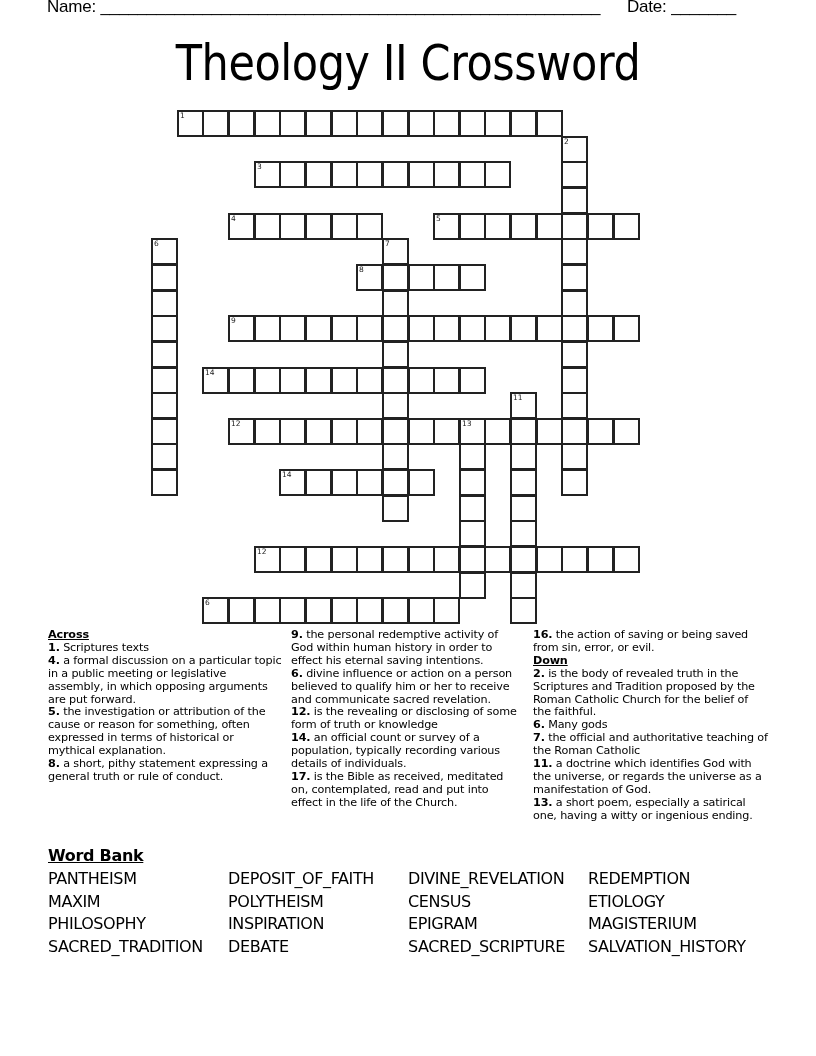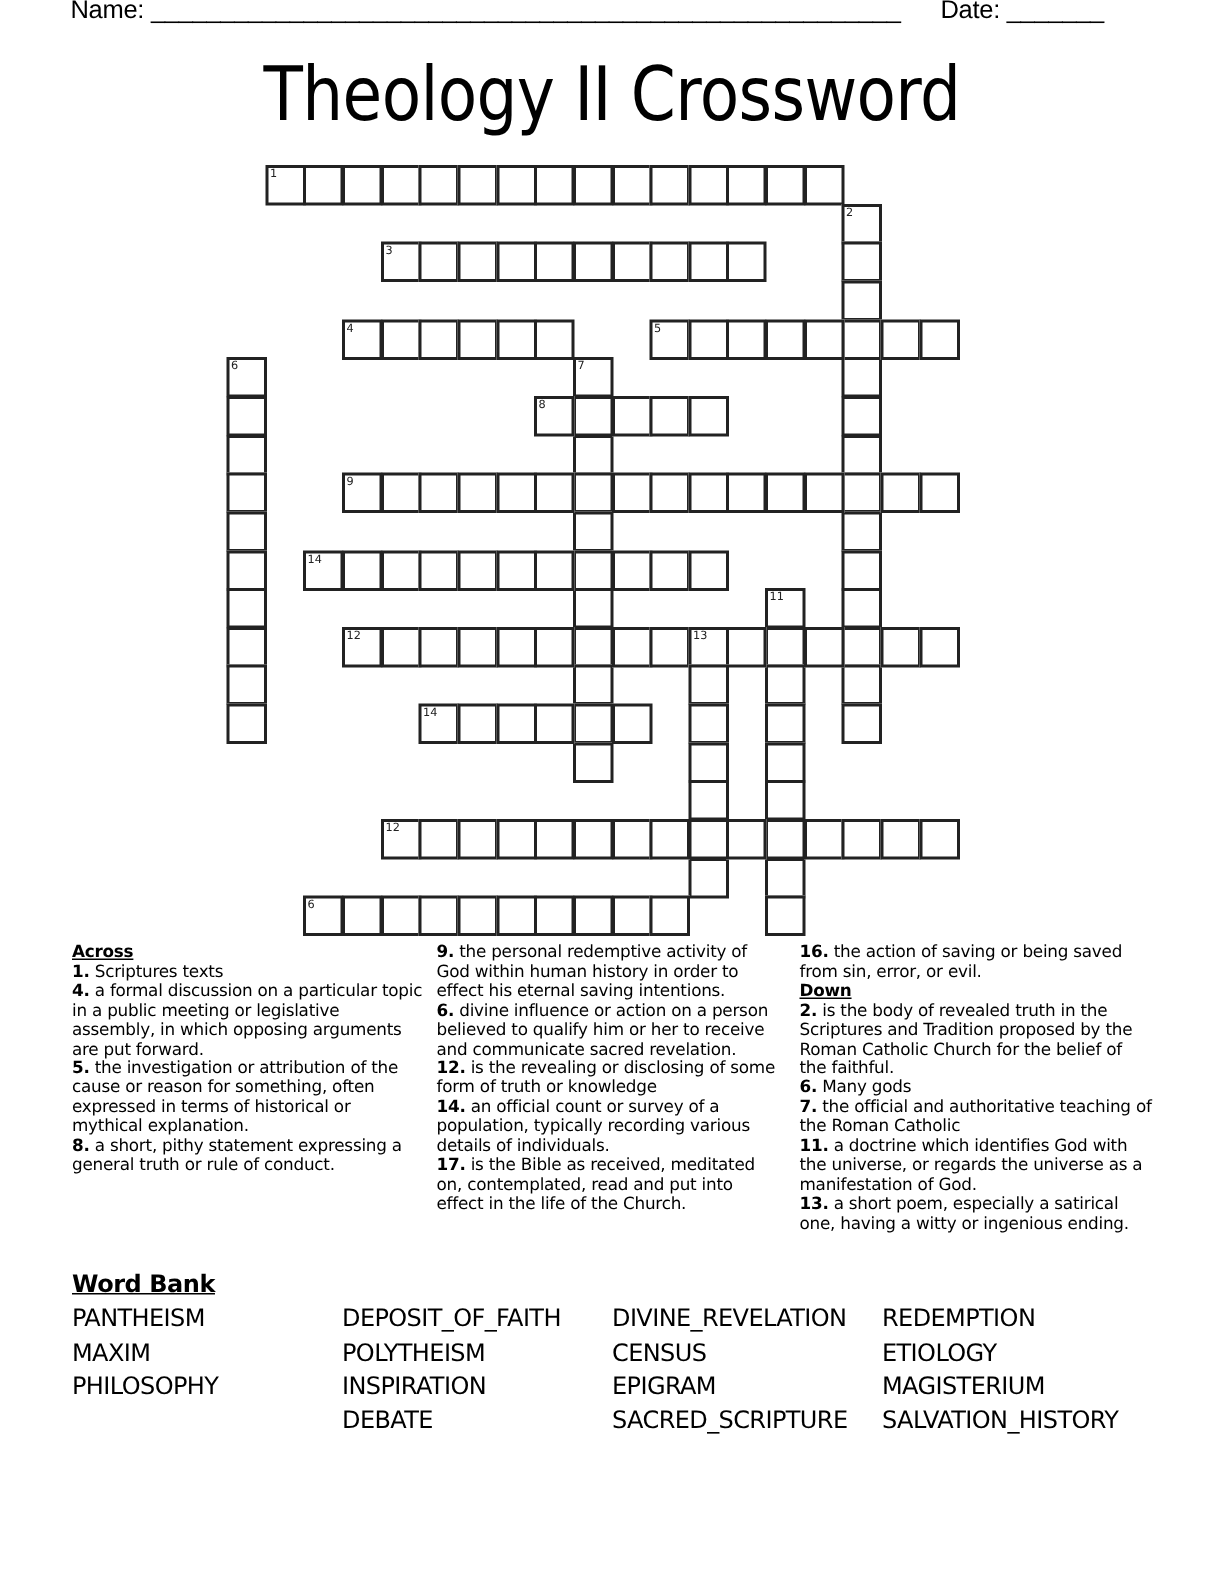--- a/index.html
+++ b/index.html
@@ -241,20 +241,21 @@
   <span class="clue"><b>7.</b><span> the official and authoritative teaching of the Roman Catholic</span></span>
   <span class="clue"><b>11.</b><span> a doctrine which identifies God with the universe, or regards the universe as a manifestation of God.</span></span>
   <span class="clue"><b>13.</b><span> a short poem, especially a satirical one, having a witty or ingenious ending.</span></span>
 </div>
 
 <div class="wb-title">Word Bank</div>
 <div class="wb" style="left:48px;">
   <span>PANTHEISM</span>
   <span>MAXIM</span>
   <span>PHILOSOPHY</span>
+  <span>SACRED_TRADITION</span>
 </div>
 <div class="wb" style="left:228px;">
   <span>DEPOSIT_OF_FAITH</span>
   <span>POLYTHEISM</span>
   <span>INSPIRATION</span>
   <span>DEBATE</span>
 </div>
 <div class="wb" style="left:408px;">
   <span>DIVINE_REVELATION</span>
   <span>CENSUS</span>

